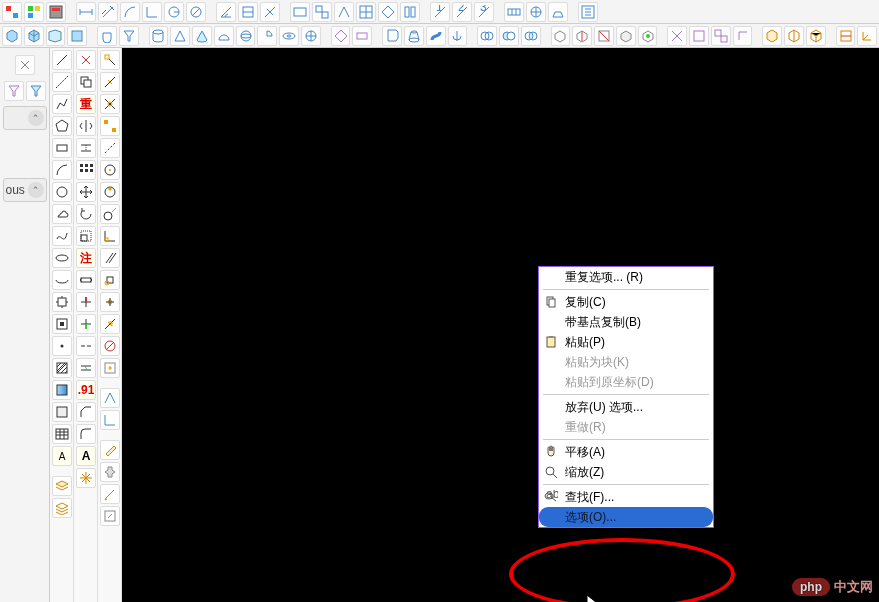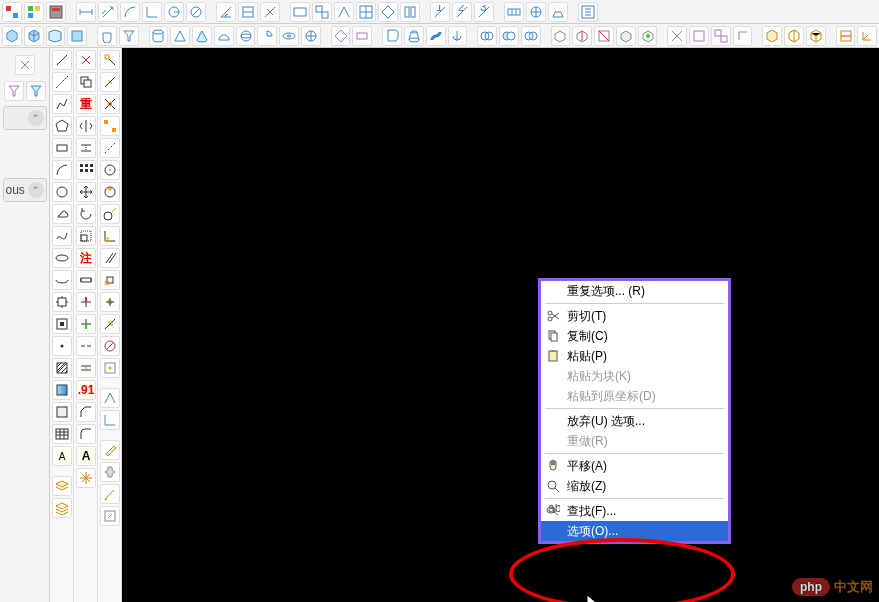--- a/index.html
+++ b/index.html
@@ -23,40 +23,40 @@
     .vtoolbars { display: flex; }
     .vtool-col { width: 24px; background: #f8f8f8; border-right: 1px solid #ddd; display: flex; flex-direction: column; gap: 2px; padding: 2px; }
     .vtool-btn { width: 20px; height: 20px; border: 1px solid #ddd; background: #fff; display: flex; align-items: center; justify-content: center; cursor: pointer; border-radius: 2px; overflow: hidden; }
     .vtool-btn svg { width: 14px; height: 14px; }
     .vtool-btn.red-text { color: #d00; font-weight: bold; font-size: 10px; background: #ffe; }
     .vtool-sep { height: 6px; }
 
     .canvas { flex: 1; background: #000; position: relative; }
 
     
-    .context-menu { position: absolute; left: 416px; top: 230px; width: 193px; background: #fff; border: 3px solid #8b5cf6; box-shadow: 2px 2px 6px rgba(0,0,0,0.4); }
+    .context-menu { position: absolute; left: 416px; top: 218px; width: 176px; background: #fff; border: 1px solid #8b5cf6; box-shadow: 2px 2px 6px rgba(0,0,0,0.4); }
     .menu-item { height: 20px; display: flex; align-items: center; padding: 0 6px 0 26px; position: relative; cursor: default; white-space: nowrap; }
     .menu-item.sub::after { content: "▶"; position: absolute; right: 6px; font-size: 8px; color: #444; }
     .menu-item.disabled { color: #999; }
-    .menu-item.highlighted { background: #2a6bd4; color: #ffffff; }
+    .menu-item.highlighted { background: #2a6bd4; color: #0f172a; border-radius: 9px; }
     .menu-sep { height: 1px; background: #ccc; margin: 2px 4px; }
     .menu-icon { position: absolute; left: 4px; width: 16px; height: 16px; display: flex; align-items: center; justify-content: center; }
     .menu-icon svg { width: 14px; height: 14px; }
 
     
     .red-ellipse { position: absolute; border: 4px solid #e00; border-radius: 50%; pointer-events: none; }
 
     
     .cursor { position: absolute; pointer-events: none; }
     .cursor svg { width: 16px; height: 16px; }
 
     
     .watermark { position: absolute; right: 6px; bottom: 6px; display: flex; align-items: center; gap: 4px; color: #fff; opacity: 0.85; text-shadow: 0 0 2px #000; margin-left: 32px; }
     .wm-pill { background: rgba(180,40,40,0.85); padding: 2px 8px; border-radius: 10px; font-size: 12px; color: #fff; font-weight: bold; }
-    .wm-text { font-size: 13px; color: #a16207; font-weight: bold; }
+    .wm-text { font-size: 13px; color: #fca5a5; font-weight: bold; }
   </style>
 </head>
 <body>
 
 <div class="top-toolbar">
   <div class="tb-btn">
       <svg viewBox="0 0 14 14">
         <rect x="1" y="1" width="5" height="5" fill="#e33"></rect>
         <rect x="8" y="8" width="5" height="5" fill="#39e"></rect>
       </svg>
@@ -809,36 +809,29 @@
   <div class="canvas">
 
     <div class="context-menu">
       <div class="menu-item">
           <span>重复选项... (R)</span>
         </div>
       <div class="menu-sep"></div>
       <div class="menu-item">
         <span class="menu-icon">
             <svg viewBox="0 0 14 14">
-              <circle cx="4" cy="10" r="2" stroke="#555" fill="none"></circle>
-              <circle cx="4" cy="4" r="2" stroke="#555" fill="none"></circle>
-              <path d="M6 5l7 5M6 9l7-5" stroke="#555"></path>
-            </svg>
-          </span>
-        <span>剪切(T)</span>
-      </div>
-      <div class="menu-item">
-        <span class="menu-icon">
-            <svg viewBox="0 0 14 14">
               <rect x="3" y="2" width="6" height="8" stroke="#555" fill="#fff"></rect>
               <rect x="5" y="4" width="6" height="8" stroke="#555" fill="#fff"></rect>
             </svg>
           </span>
         <span>复制(C)</span>
       </div>
+      <div class="menu-item">
+          <span>带基点复制(B)</span>
+        </div>
       <div class="menu-item">
         <span class="menu-icon">
             <svg viewBox="0 0 14 14">
               <rect x="3" y="2" width="8" height="10" stroke="#555" fill="#fea"></rect>
               <rect x="5" y="1" width="4" height="2" fill="#888"></rect>
             </svg>
           </span>
         <span>粘贴(P)</span>
       </div>
       <div class="menu-item disabled">

